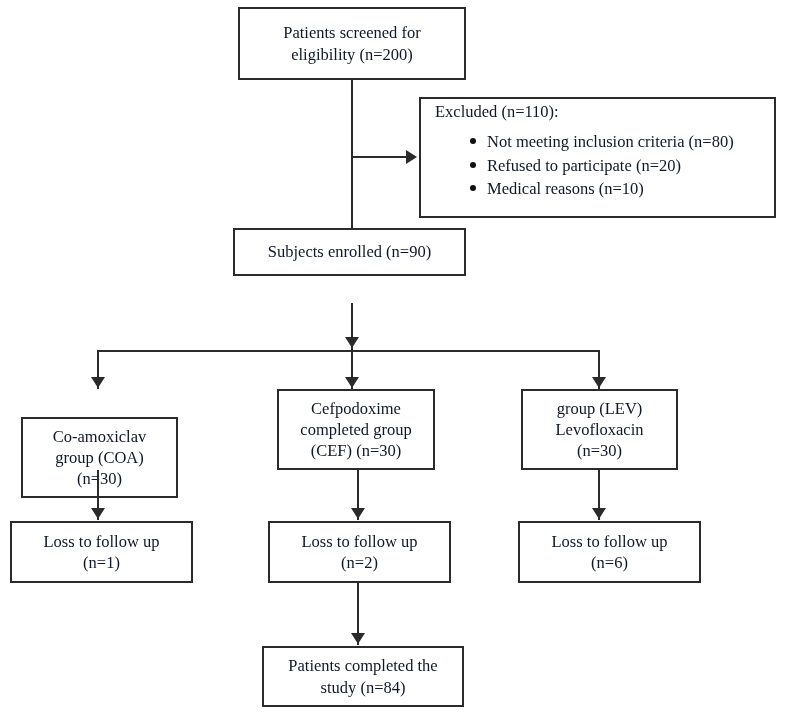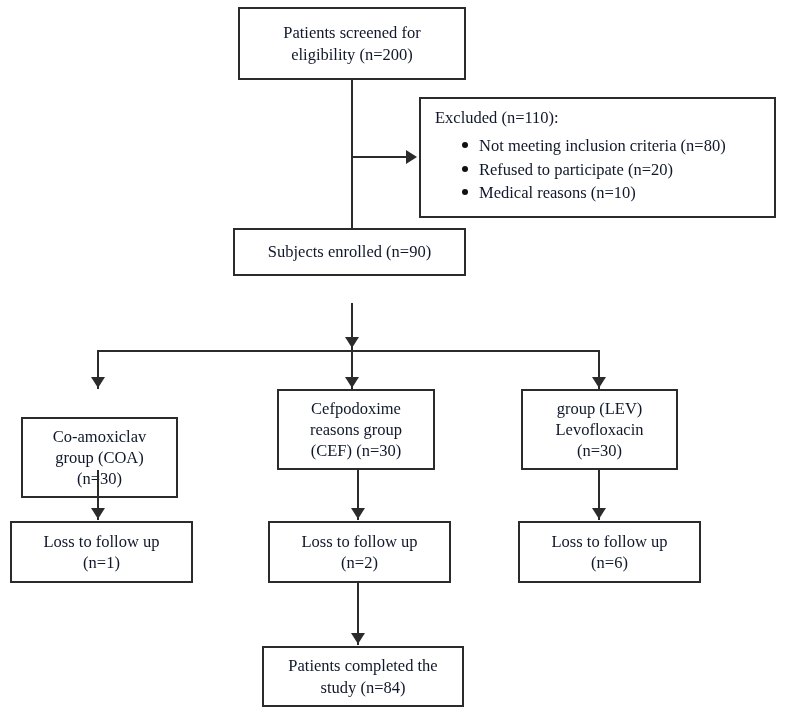--- a/index.html
+++ b/index.html
@@ -34,29 +34,29 @@
   }
   .box .lines {
     width: 100%;
   }
   .box .lines div {
     white-space: nowrap;
   }
   .box.left-align {
     display: block;
     text-align: left;
-    padding: 6px 10px 6px 12px;
+    padding: 0 10px 6px 12px;
   }
   .excluded-title {
     font-size: 16.5px;
     margin: 2px 0 6px 2px;
     white-space: nowrap;
   }
   ul.bullets {
-    margin: 0;
+    margin: 8px;
     padding: 0 0 0 46px;
     list-style: none;
   }
   ul.bullets li {
     position: relative;
     font-size: 16.5px;
     line-height: 1.42;
     white-space: nowrap;
   }
   ul.bullets li::before {
@@ -147,21 +147,21 @@
     <div class="lines">
       <div>Co-amoxiclav</div>
       <div>group (COA)</div>
       <div>(n=30)</div>
     </div>
   </div>
 
   <div class="box" style="left:277px; top:389px; width:158px; height:81px;">
     <div class="lines">
       <div>Cefpodoxime</div>
-      <div>reasons group</div>
+      <div>completed group</div>
       <div>(CEF) (n=30)</div>
     </div>
   </div>
 
   <div class="box" style="left:521px; top:389px; width:157px; height:81px;">
     <div class="lines">
       <div>group (LEV)</div>
       <div>Levofloxacin</div>
       <div>(n=30)</div>
     </div>

